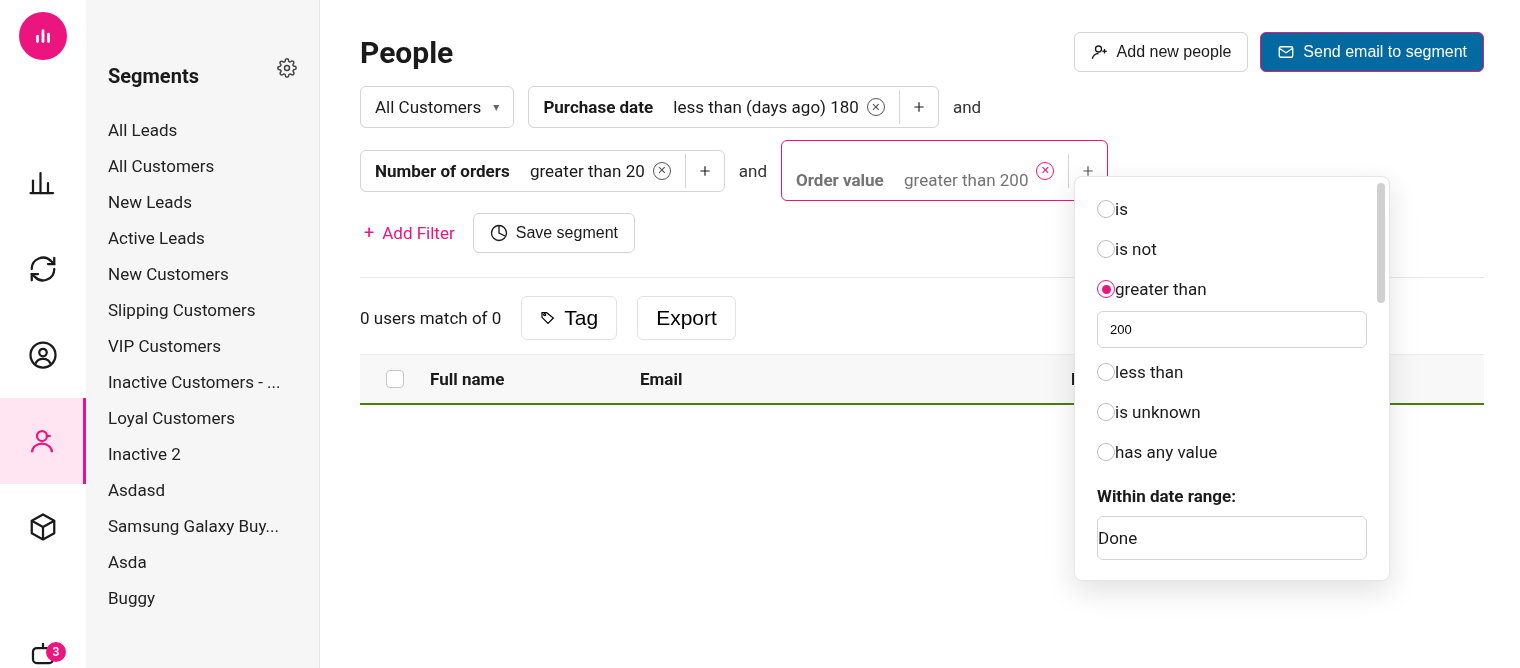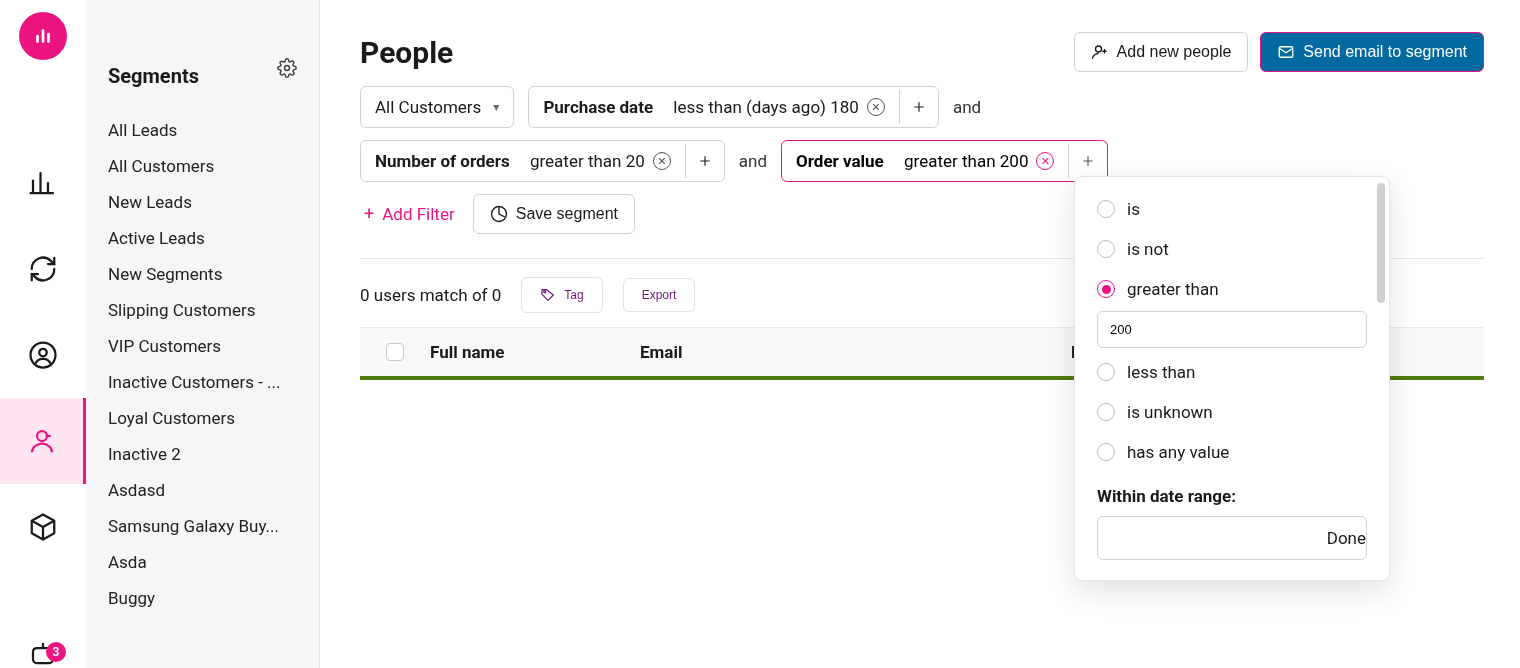--- a/index.html
+++ b/index.html
@@ -161,46 +161,46 @@
   .chip .x-circ {
     width: 18px; height: 18px;
     border: 1.5px solid #555;
     border-radius: 50%;
     display:inline-flex; align-items:center; justify-content:center;
     font-size: 11px; color:#555; line-height:1;
   }
   .chip.active {
     border-color: #ec1580;
   }
-  .chip.active .bold, .chip.active .rest { color: #000000; }
+  .chip.active .bold, .chip.active .rest { color: #737373; margin-top: 19px; }
   .chip.active .x-circ { border-color:#ec1580; color:#ec1580;}
   .and-text { font-size: 17px; color:#333; }
   .text-link {
     display:inline-flex; align-items:center; gap:8px;
     color:#ec1580; font-size:17px; cursor:pointer;
     padding: 10px 4px;
   }
   .plus-sm { font-size:18px; line-height:1; }
   .chev { font-size:12px; color:#666; margin-left:4px;}
   .divider { border: 0; border-top:1px solid #e8e8e8; margin: 24px 0 18px 0;}
   
   .results-row {
     display:flex; align-items:center; gap:20px; margin-bottom:14px;
   }
   .results-text { font-size:17px; }
   .btn-ghost {
-    border:1px solid #e2e2e2; background:#fff; color:#701a75;
-    border-radius:6px; padding:9px 18px; font-size:12px; display:inline-flex; align-items:center; gap:8px;
+    border:1px solid #e2e2e2; background:#fff; color:#000000;
+    border-radius:6px; padding:9px 18px; font-size:21px; display:inline-flex; align-items:center; gap:8px;
   }
   
   .table-head {
     display:flex; align-items:center;
     background:#f8f8f8;
     border-top:1px solid #ececec;
-    border-bottom:4px solid #4d7c0f;
+    border-bottom:2px solid #4d7c0f;
     padding: 14px 0;
   }
   .th-check { width:70px; display:flex; justify-content:center;}
   .th { font-weight:700; font-size:17px; }
   .th-name { width:210px; }
   .th-email { width:300px; }
   .th-last { flex:1; }
   .th-total { width:200px; text-align:left;}
   .chk {
     width:18px; height:18px; border:1.5px solid #c7c7c7; border-radius:4px; background:#fff;
@@ -215,40 +215,40 @@
     border:1px solid #e5e5e5;
     border-radius:8px;
     box-shadow: 0 10px 30px rgba(0,0,0,0.12);
     padding: 12px 22px 20px 22px;
     z-index: 50;
   }
   .pop-scroll {
     position:absolute; right:4px; top:6px; width:8px; height:120px; background:#d0d0d0; border-radius:4px;
   }
   .radio-row {
-    display:flex; align-items:center; gap:12px;
+    display:flex; align-items:center; 
     padding:10px 0;
     font-size:17px;
   }
   .radio {
     width:18px; height:18px; border:1.5px solid #bdbdbd; border-radius:50%;
     display:inline-flex; align-items:center; justify-content:center;
   }
   .radio.sel { border-color:#ec1580; }
   .radio.sel::after {
     content:''; width:9px; height:9px; background:#ec1580; border-radius:50%;
   }
   .pop-input {
     width:100%; border:1px solid #d4d4d4; border-radius:6px; padding:10px 12px; font-size:13px;
     margin: 2px 0 4px 0;
   }
   .pop-label { font-weight:700; font-size:17px; margin-top:14px; margin-bottom:10px;}
   .done-btn {
     width:100%; border:1px solid #d4d4d4; background:#fff; border-radius:6px;
-    padding:11px 0; font-size:17px; text-align:right; cursor:pointer;
+    padding:11px 0; font-size:17px; text-align:left; cursor:pointer;
   }
   svg { display:block; }
 </style>
 </head>
 <body>
 
 <div class="icon-rail">
   <div class="brand-circle">
     <svg width="22" height="22" viewBox="0 0 24 24" fill="none" stroke="#fff" stroke-width="3" stroke-linecap="round">
         <line x1="6" y1="18" x2="6" y2="12"></line>
@@ -313,21 +313,21 @@
           <circle cx="12" cy="12" r="3"></circle>
           <path d="M19.4 15a1.65 1.65 0 0 0 .33 1.82l.06.06a2 2 0 1 1-2.83 2.83l-.06-.06a1.65 1.65 0 0 0-1.82-.33 1.65 1.65 0 0 0-1 1.51V21a2 2 0 1 1-4 0v-.09a1.65 1.65 0 0 0-1-1.51 1.65 1.65 0 0 0-1.82.33l-.06.06a2 2 0 1 1-2.83-2.83l.06-.06a1.65 1.65 0 0 0 .33-1.82 1.65 1.65 0 0 0-1.51-1H3a2 2 0 1 1 0-4h.09a1.65 1.65 0 0 0 1.51-1 1.65 1.65 0 0 0-.33-1.82l-.06-.06a2 2 0 1 1 2.83-2.83l.06.06a1.65 1.65 0 0 0 1.82.33h0a1.65 1.65 0 0 0 1-1.51V3a2 2 0 1 1 4 0v.09a1.65 1.65 0 0 0 1 1.51h0a1.65 1.65 0 0 0 1.82-.33l.06-.06a2 2 0 1 1 2.83 2.83l-.06.06a1.65 1.65 0 0 0-.33 1.82v0a1.65 1.65 0 0 0 1.51 1H21a2 2 0 1 1 0 4h-.09a1.65 1.65 0 0 0-1.51 1z"></path>
         </svg>
     </div>
   </div>
   <ul class="seg-list">
     <li class="seg-item">All Leads</li>
     <li class="seg-item">All Customers</li>
     <li class="seg-item">New Leads</li>
     <li class="seg-item">Active Leads</li>
-    <li class="seg-item">New Segments</li>
+    <li class="seg-item">New Customers</li>
     <li class="seg-item">Slipping Customers</li>
     <li class="seg-item">VIP Customers</li>
     <li class="seg-item">Inactive Customers - ...</li>
     <li class="seg-item">Loyal Customers</li>
     <li class="seg-item">Inactive 2</li>
     <li class="seg-item">Asdasd</li>
     <li class="seg-item">Samsung Galaxy Buy...</li>
     <li class="seg-item">Asda</li>
     <li class="seg-item">Buggy</li>
   </ul>

